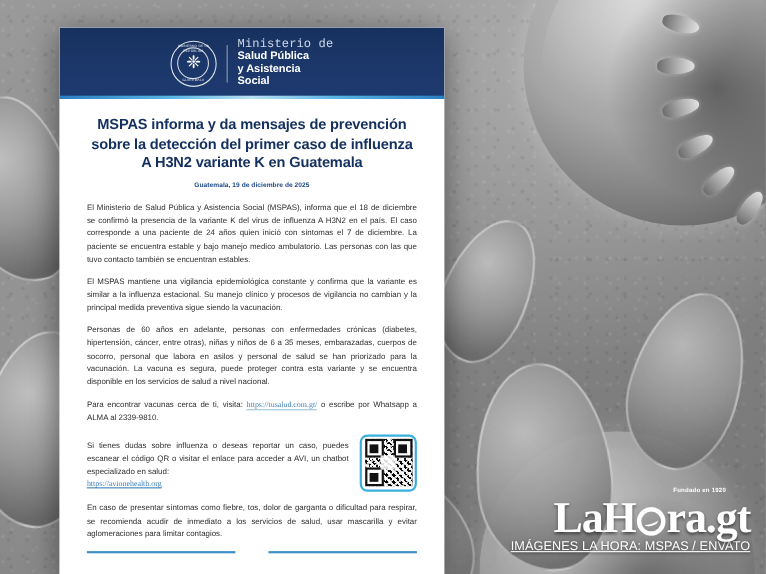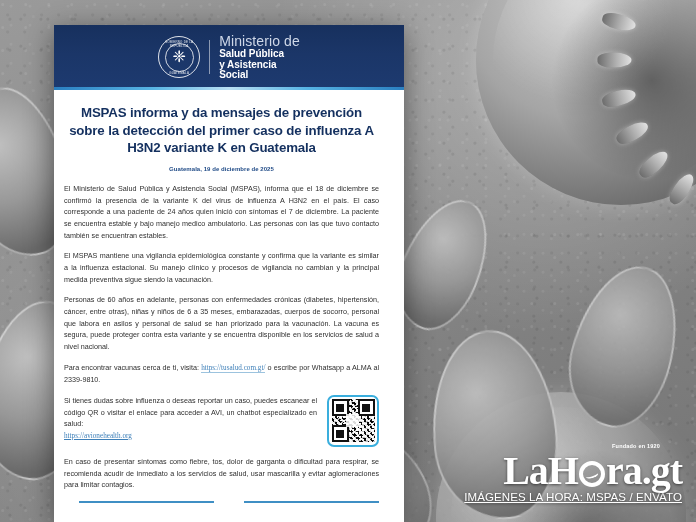--- a/index.html
+++ b/index.html
@@ -141,34 +141,35 @@
     font-family: "Liberation Sans", sans-serif;
   }
   .seal-top-text { top: 2.5px; }
   .seal-bottom-text { bottom: 2.5px; }
   .brand-rule {
     width: 1px; height: 34px;
     background: rgba(255,255,255,.5);
   }
   .brand-text { color: #ffffff; line-height: 1.06; }
   .brand-line-1 {
-    font-size: 14px;
+    font-size: 11px;
     font-weight: 400;
     color: #cfd8e8;
     letter-spacing: .1px;
+    font-family: Liberation Mono, monospace;
   }
   .brand-line-2 {
     font-size: 10px;
     font-weight: 700;
     letter-spacing: -.05px;
   }
 
   
   .doc-body {
-    padding: 14px 25px 0 10px;
+    padding: 14px 25px 0 25px;
     box-sizing: border-box;
     border-radius: 13px;
   }
 
   h1.doc-title {
     margin: 0;
     font-size: 13.3px;
     line-height: 1.33;
     font-weight: 700;
     color: #14305f;
@@ -198,21 +199,21 @@
     color: #3d7fb8;
     text-decoration: none;
     border-bottom: .5px solid #9cc3de;
     font-family: Liberation Serif, serif;
   }
   a.doclink.plain { border-bottom: none; text-decoration: underline; }
 
   
   .qr-row {
     display: flex;
-    align-items: flex-start;
+    align-items: flex-end;
     gap: 10px;
   }
   .qr-row .qr-text { flex: 1; }
   .qr-card {
     flex: 0 0 auto;
     width: 52px; height: 52px;
     border: 2.5px solid #3aaedd;
     border-radius: 7px;
     background: #ffffff;
     padding: 2.5px;

